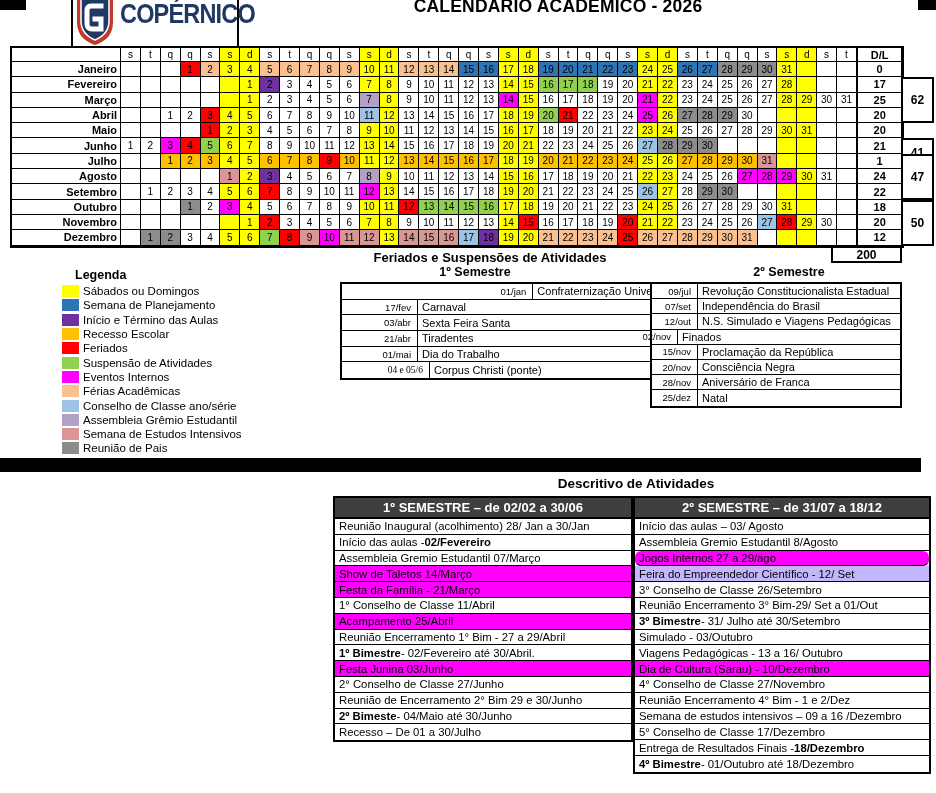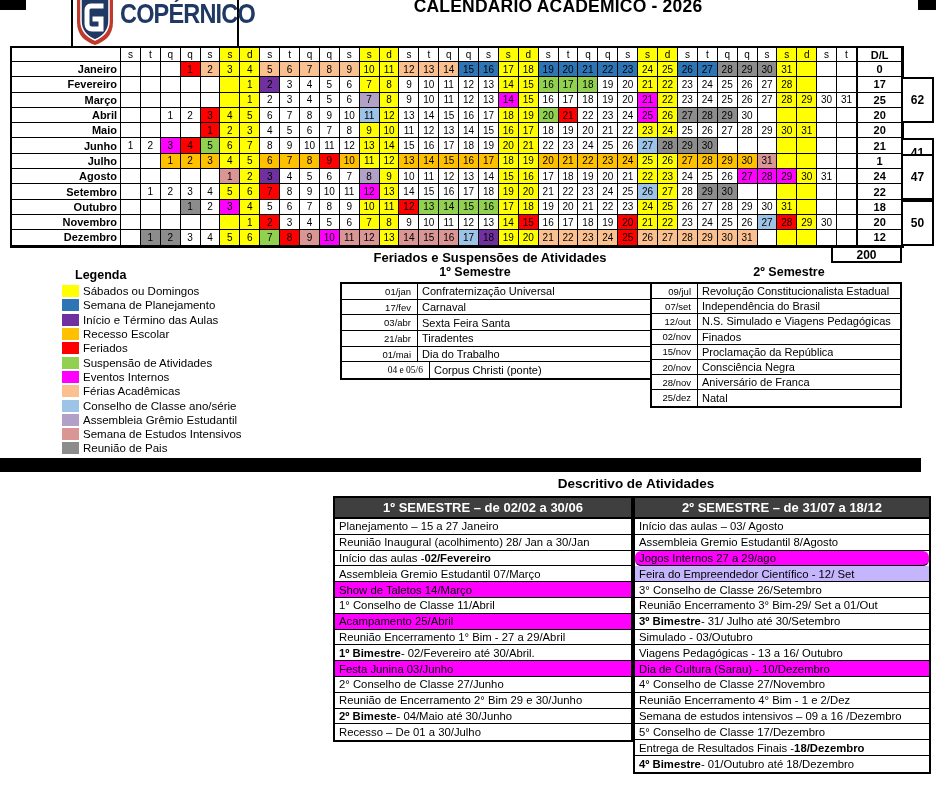--- a/index.html
+++ b/index.html
@@ -646,21 +646,21 @@
       <div class="leg-label">Semana de Estudos Intensivos</div>
     </div>
     <div class="leg-row">
       <div class="leg-swatch" style="background: rgb(140, 140, 140);"></div>
       <div class="leg-label">Reunião de Pais</div>
     </div>
   </div>
 
 <div class="abs sem-title" style="left:340px;width:270px;">1º Semestre</div>
 <div id="sem1" class="abs fer-table" style="left:340px;top:282px;width:328px;">
-    <div class="fer-row" style="height: 15.7px;">
+    <div class="fer-row" style="height: 15.7px; justify-content: flex-end;">
       <div class="fer-date" style="width: 76px;">01/jan</div>
       <div class="fer-desc">Confraternização Universal</div>
     </div>
     <div class="fer-row" style="height: 15.7px;">
       <div class="fer-date" style="width: 76px;">17/fev</div>
       <div class="fer-desc">Carnaval</div>
     </div>
     <div class="fer-row" style="height: 15.7px;">
       <div class="fer-date" style="width: 76px;">03/abr</div>
       <div class="fer-desc">Sexta Feira Santa</div>
@@ -687,21 +687,21 @@
     </div>
     <div class="fer-row" style="height: 15.2px;">
       <div class="fer-date" style="width: 46px;">07/set</div>
       <div class="fer-desc">Independência do Brasil</div>
     </div>
     <div class="fer-row" style="height: 15.2px;">
       <div class="fer-date" style="width: 46px;">12/out</div>
       <div class="fer-desc">N.S. Simulado e Viagens Pedagógicas</div>
     </div>
     <div class="fer-row" style="height: 15.2px;">
-      <div class="fer-date" style="width: 46px; text-align: right;">02/nov</div>
+      <div class="fer-date" style="width: 26px; text-align: right;">02/nov</div>
       <div class="fer-desc">Finados</div>
     </div>
     <div class="fer-row" style="height: 15.2px;">
       <div class="fer-date" style="width: 46px;">15/nov</div>
       <div class="fer-desc">Proclamação da República</div>
     </div>
     <div class="fer-row" style="height: 15.2px;">
       <div class="fer-date" style="width: 46px;">20/nov</div>
       <div class="fer-desc">Consciência Negra</div>
     </div>
@@ -713,25 +713,25 @@
       <div class="fer-date" style="width: 46px;">25/dez</div>
       <div class="fer-desc">Natal</div>
     </div>
   </div>
 
 <div class="abs blackbar"></div>
 
 <div class="abs desc-title">Descritivo de Atividades</div>
 <div id="desc1" class="abs desc-col" style="left:333px;top:496px;width:300px;">
     <div class="desc-hdr">1º SEMESTRE – de 02/02  a  30/06</div>
-    <div class="desc-row">Planejamento – 15 a 27 Janeiro</div>
     <div class="desc-row">Reunião Inaugural (acolhimento) 28/ Jan a 30/Jan</div>
     <div class="desc-row">Início das aulas - <b>02/Fevereiro</b></div>
     <div class="desc-row">Assembleia Gremio Estudantil 07/Março</div>
     <div class="desc-row" style="background: rgb(255, 0, 255);">Show de Taletos 14/Março</div>
+    <div class="desc-row" style="background: rgb(255, 0, 255);">Festa da Família - 21/Março</div>
     <div class="desc-row">1° Conselho de Classe 11/Abril</div>
     <div class="desc-row" style="background: rgb(255, 0, 255);">Acampamento 25/Abril</div>
     <div class="desc-row">Reunião Encerramento 1° Bim - 27 a 29/Abril</div>
     <div class="desc-row"><b>1º Bimestre</b> -  02/Fevereiro até 30/Abril.</div>
     <div class="desc-row" style="background: rgb(255, 0, 255);">Festa Junina 03/Junho</div>
     <div class="desc-row">2° Conselho de Classe 27/Junho</div>
     <div class="desc-row">Reunião de Encerramento 2° Bim 29 e 30/Junho</div>
     <div class="desc-row"><b>2º Bimeste</b> - 04/Maio até 30/Junho</div>
     <div class="desc-row">Recesso – De 01 a 30/Julho</div>
   </div>

